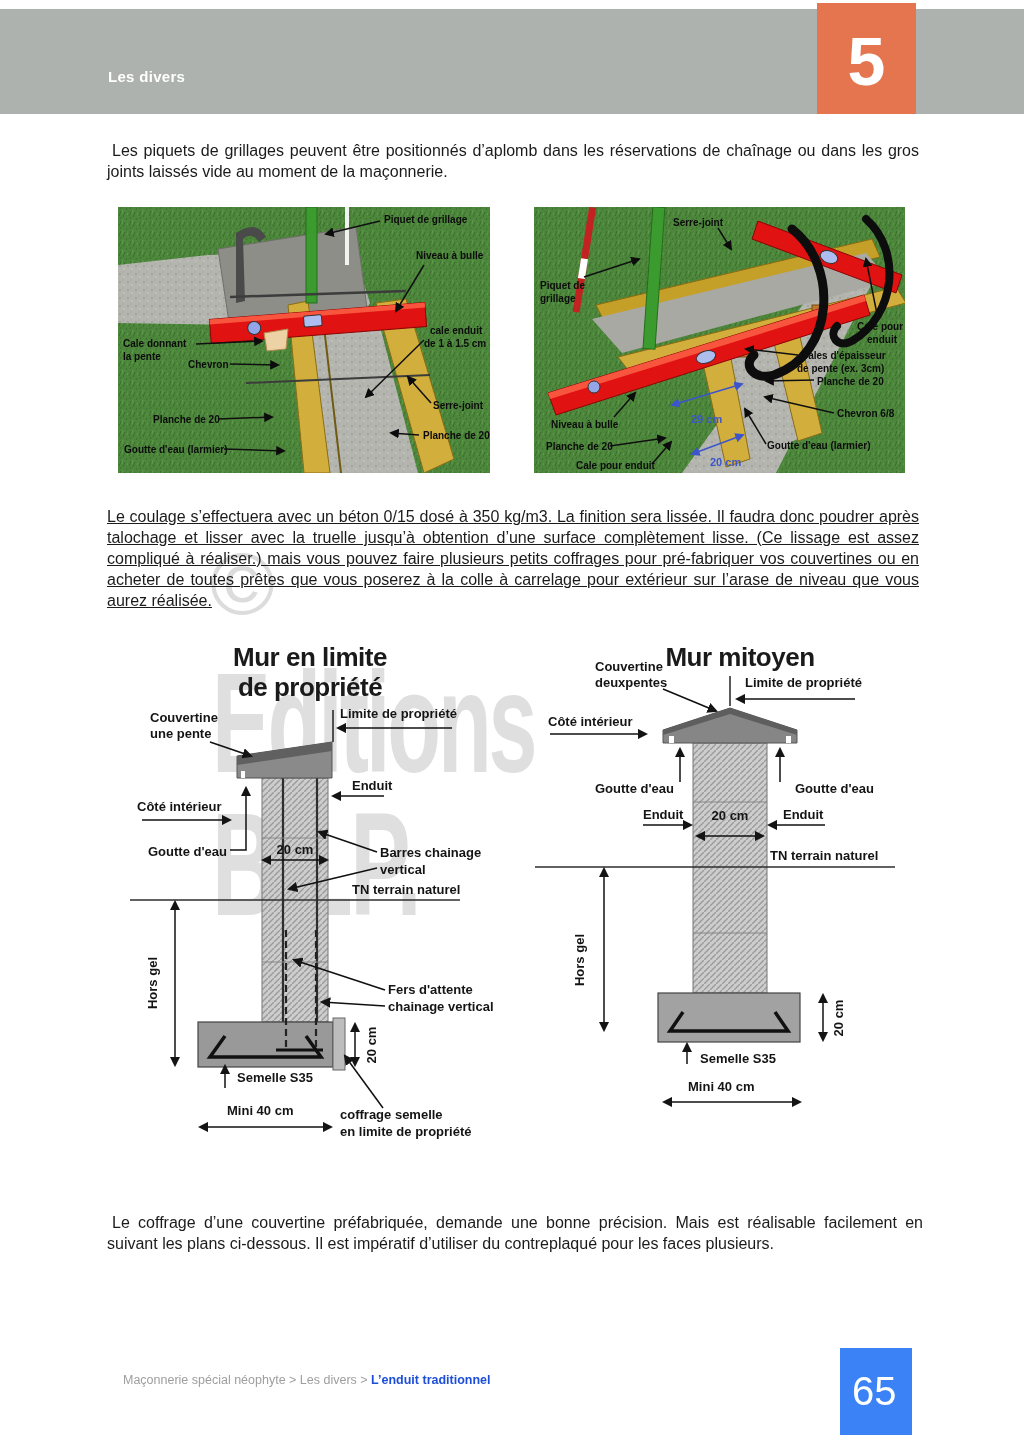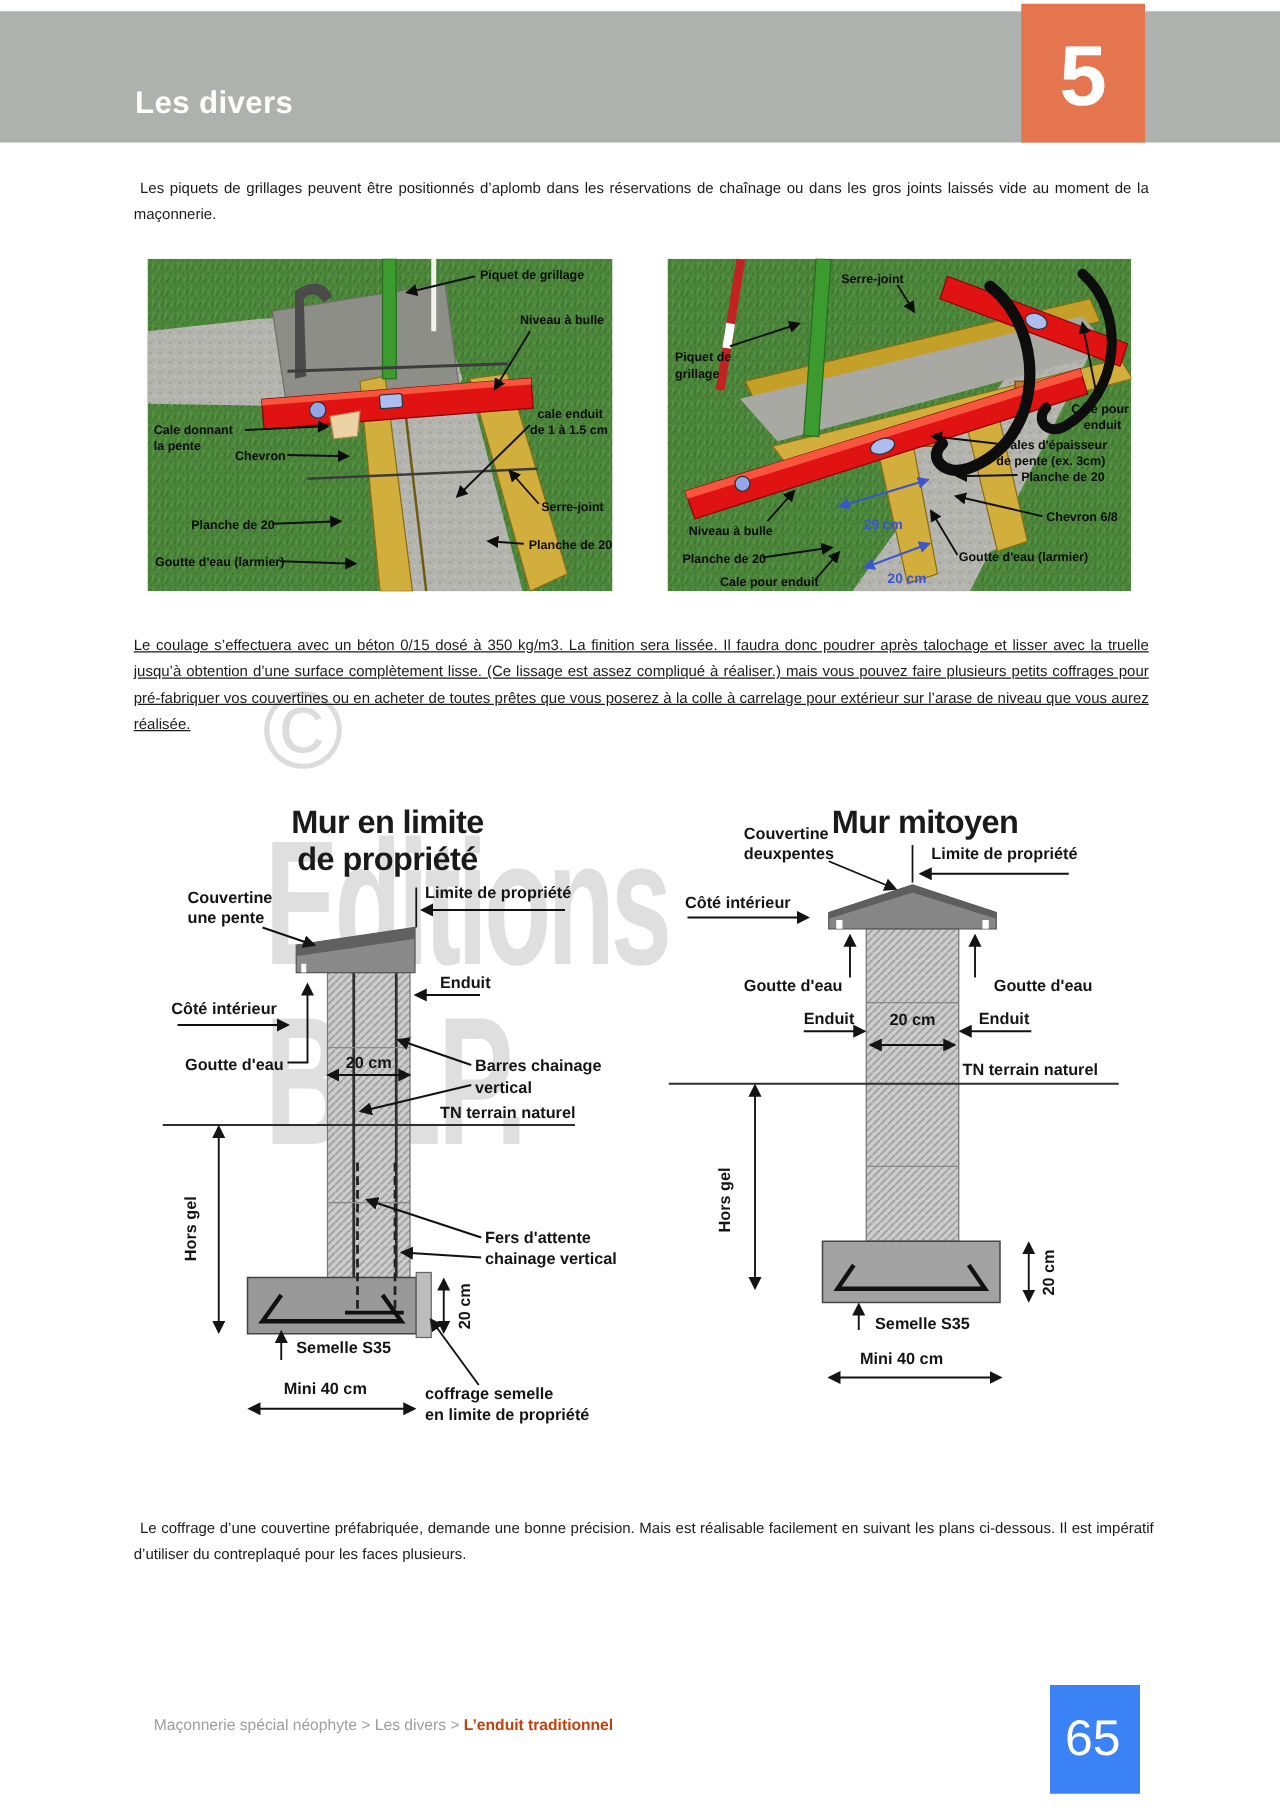--- a/index.html
+++ b/index.html
@@ -1,24 +1,24 @@
 <!DOCTYPE html>
 <html><head>
 <meta charset="utf-8">
 <style>
   html,body{margin:0;padding:0;background:#e8e8e8;}
   .page{position:relative;width:1024px;height:1449px;background:#ffffff;overflow:hidden;
         font-family:"Liberation Sans",sans-serif;}
   
   .header-bar{position:absolute;left:0;top:9px;width:1024px;height:105px;background:#aeb2ae;}
-  .header-title{position:absolute;left:108px;top:68px;font-size:25px;font-weight:bold;color:#ffffff;letter-spacing:.3px;}
+  .header-title{position:absolute;left:108px;top:68px;font-size:15px;font-weight:bold;color:#ffffff;letter-spacing:.3px;}
   .chapter-box{position:absolute;left:817px;top:3px;width:99px;height:111px;background:#e5754e;
                color:#fff;font-size:68px;font-weight:bold;text-align:center;line-height:116px;}
   
-  .para{position:absolute;left:107px;width:812px;font-size:12px;line-height:21px;color:#1b1b1b;
+  .para{position:absolute;left:107px;width:812px;font-size:16px;line-height:21px;color:#1b1b1b;
         text-align:justify;z-index:2;margin:0;}
   .p1{top:140px;text-indent:5px;}
   .p2{top:506px;text-decoration:underline;}
   .p3{top:1212px;text-indent:5px;width:816px;}
   
   .wm{position:absolute;color:#dfdfdf;z-index:1;font-weight:bold;line-height:1;}
   .wm-c{left:210px;top:540px;font-size:88px;color:#dcdcdc;font-weight:normal;}
   .wm-1{left:212px;top:652px;font-size:142px;letter-spacing:-5px;transform:scaleX(.62);transform-origin:left top;}
   .wm-2{left:212px;top:792px;font-size:146px;letter-spacing:-4px;transform:scaleX(.62);transform-origin:left top;}
   
@@ -30,21 +30,21 @@
   .d2{left:530px;}
   svg text{font-family:"Liberation Sans",sans-serif;}
   .plbl{font-size:10px;font-weight:bold;fill:#0c0c0c;}
   .pblue{font-size:11px;font-weight:bold;fill:#3d55cc;}
   .dlbl{font-size:13px;font-weight:bold;fill:#141414;}
   .dtitle{font-size:26px;font-weight:bold;fill:#1a1a1a;letter-spacing:-.5px;}
   .aline{stroke:#101010;stroke-width:1.5;fill:none;}
   .bline{stroke:#3d55cc;stroke-width:1.6;fill:none;}
   
   .breadcrumb{position:absolute;left:123px;top:1372px;font-size:12.5px;color:#9e9e9e;line-height:17px;z-index:2;}
-  .breadcrumb b{color:#c2410c;}
+  .breadcrumb b{color:#1d4ed8;}
   .page-num-box{position:absolute;left:840px;top:1348px;width:72px;height:87px;background:#3b82f6;z-index:2;}
   .page-num{position:absolute;left:12px;top:0;color:#fff;font-size:40px;line-height:87px;}
 </style>
 </head>
 <body>
 
 <div class="page">
 
   <div class="header-bar"></div>
   <div class="header-title">Les divers</div>

